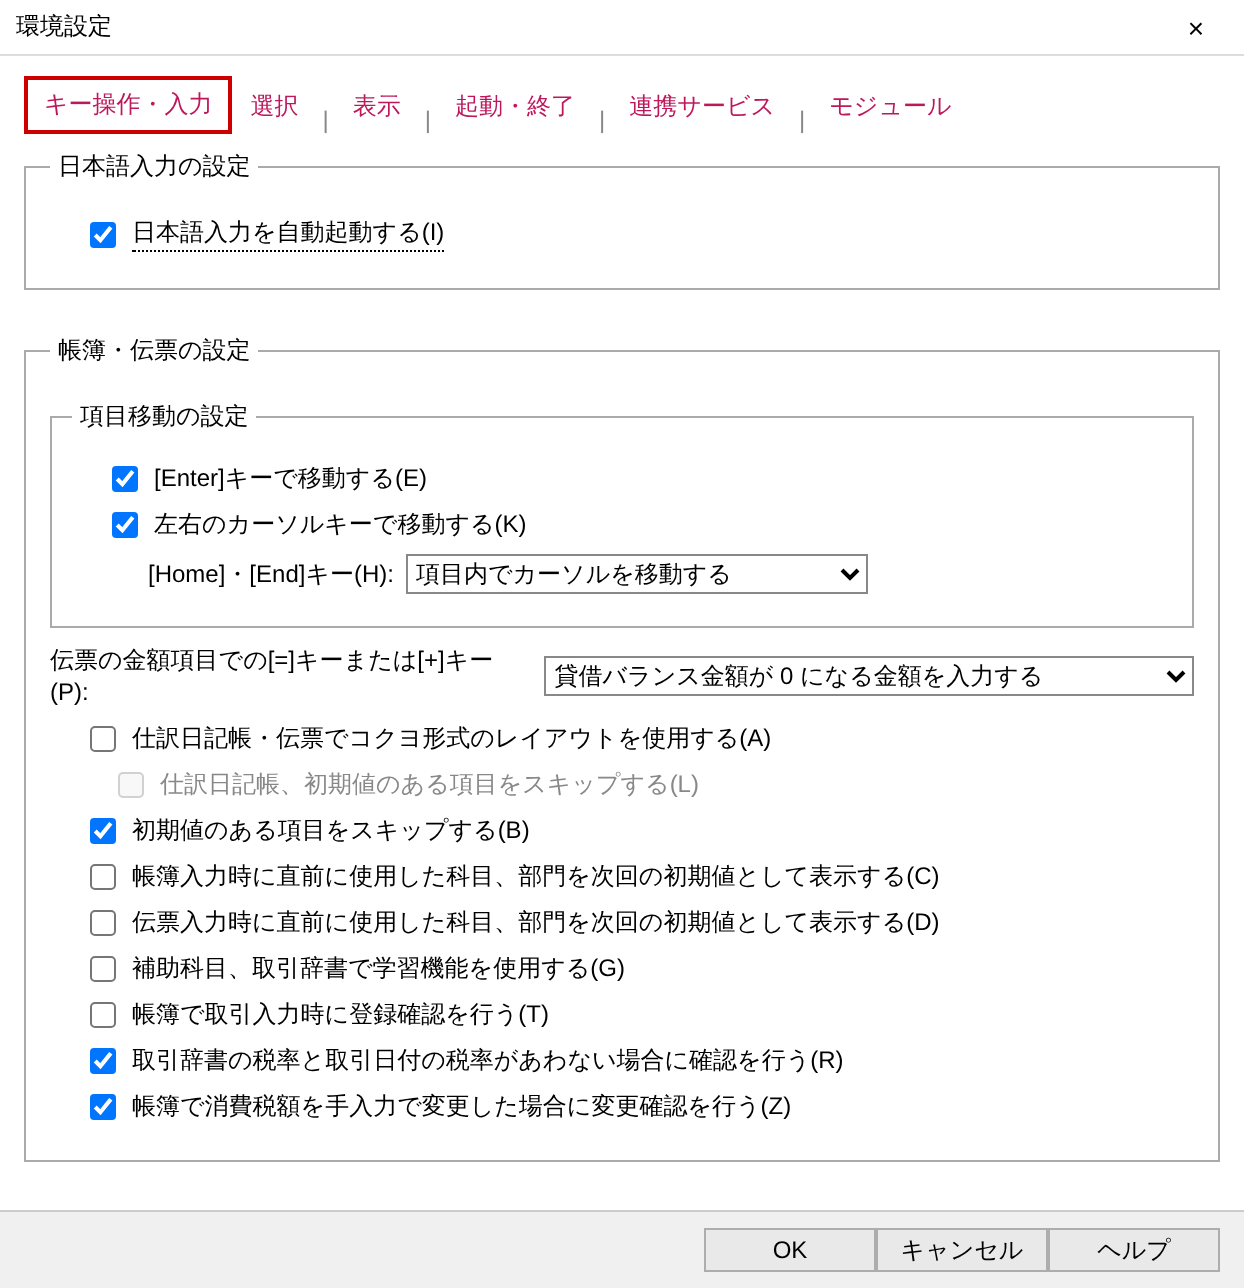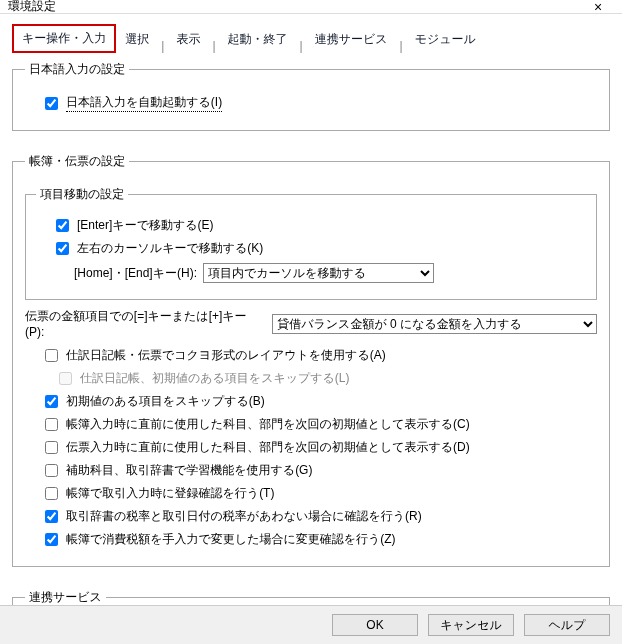--- a/index.html
+++ b/index.html
@@ -5,42 +5,42 @@
 * { box-sizing: border-box; margin: 0; padding: 0; }
 body {
   font-family: "MS UI Gothic", "Meiryo UI", sans-serif;
   font-size: 12px;
   background: #fff;
   width: 622px;
   height: 644px;
   overflow: hidden;
 }
 .titlebar {
-  height: 14px;
+  height: 28px;
   display: flex;
   align-items: center;
   justify-content: space-between;
   padding: 0 4px 0 8px;
   border-bottom: 1px solid #ddd;
 }
 .titlebar .title { font-size: 12px; }
 .close-x { width: 40px; text-align: center; font-size: 14px; font-family: Arial; cursor: default; }
 .client {
   padding: 10px 12px 0 12px;
 }
 .tabs {
   display: flex;
   align-items: flex-end;
   gap: 0;
   margin-bottom: 8px;
 }
 .tab {
   padding: 4px 8px;
   border: 1px solid transparent;
-  color: #0f172a;
+  color: #be185d;
   cursor: default;
 }
 .tab.sel {
   border: 2px solid #c00;
   background: #fff;
 }
 .tabsep { color: #888; padding: 0 3px; }
 fieldset {
   border: 1px solid #aaa;
   margin: 6px 0 22px 0;
@@ -67,21 +67,20 @@
   border: 1px solid #888;
   background: #fff;
 }
 .dotted { border-bottom: 1px dotted #000; }
 .amount-row { display: flex; align-items: center; gap: 8px; margin: 8px 0; }
 .btnbar {
   border-top: 1px solid #ccc;
   padding: 8px 12px;
   display: flex;
   justify-content: flex-end;
-  gap: 10px;
   position: absolute;
   bottom: 0; left: 0; right: 0;
   background: #f0f0f0;
 }
 button.win {
   min-width: 86px;
   height: 22px;
   background: #e9e9e9;
   border: 1px solid #adadad;
   font-size: 12px;

